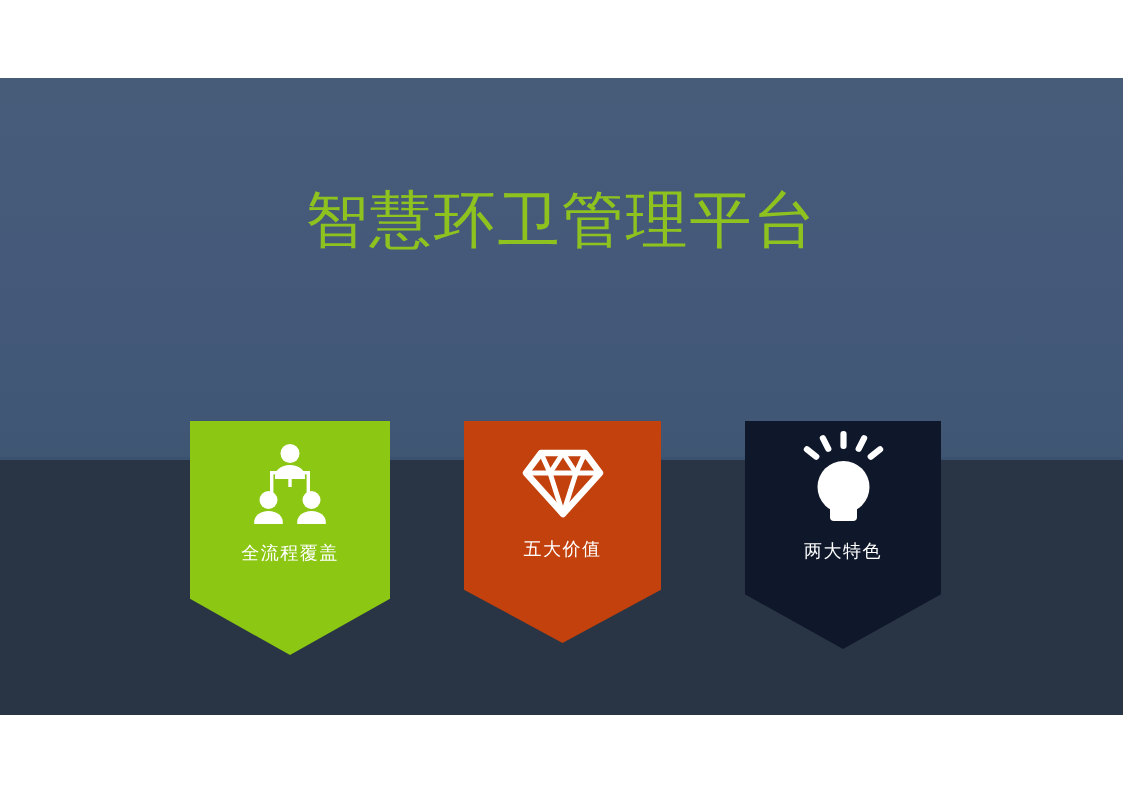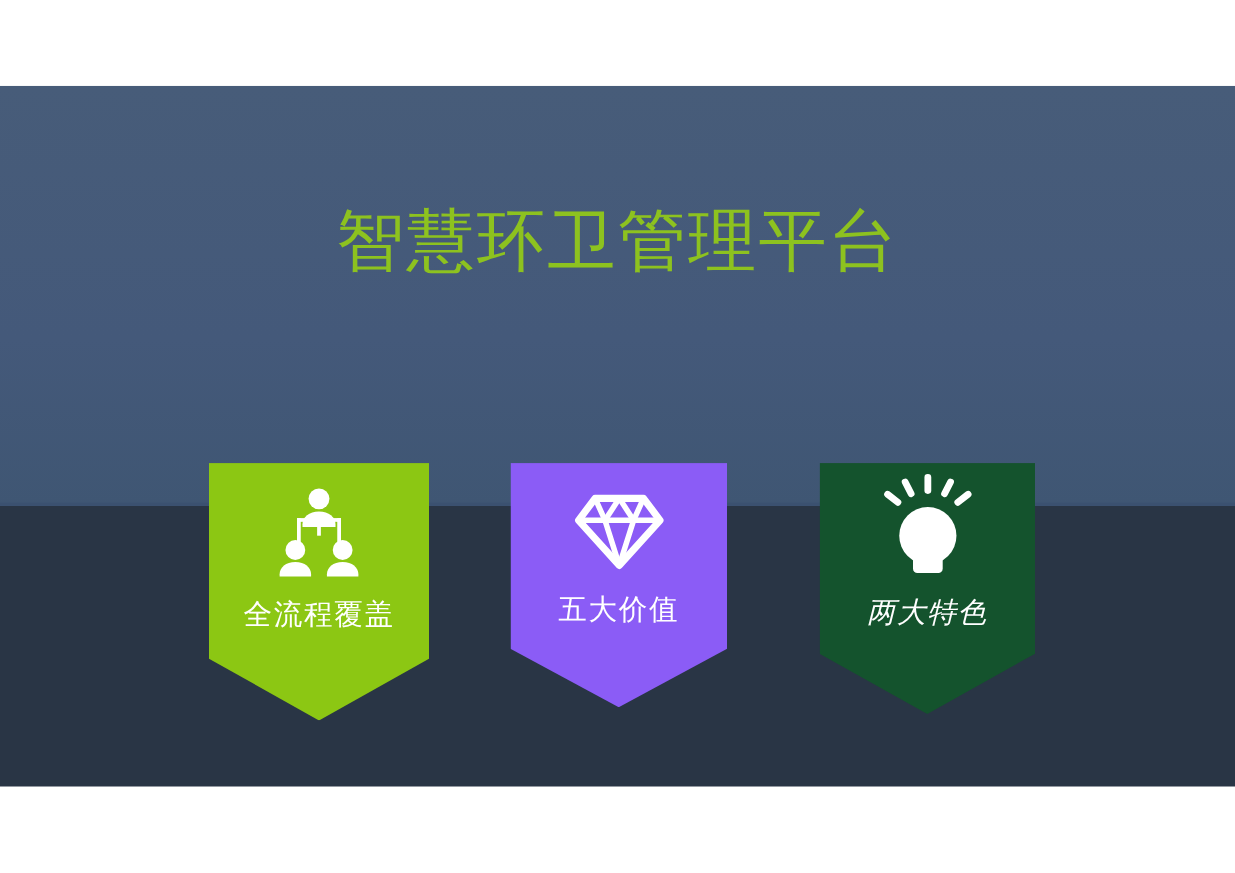--- a/index.html
+++ b/index.html
@@ -92,21 +92,21 @@
   .pennant.p2 .pennant-icon { top: 14px; height: 96px; }
   .pennant.p3 .pennant-icon { top: 6px; height: 104px; }
 
   .pennant-label {
     position: absolute;
     left: 0;
     top: 120px;
     width: 100%;
     text-align: center;
     color: #ffffff;
-    font-size: 26px;
+    font-size: 18px;
     letter-spacing: 1.5px;
     font-family: "Liberation Serif", "DejaVu Serif", serif;
     white-space: nowrap;
   }
   .pennant.p2 .pennant-label { top: 116px; }
   .pennant.p3 .pennant-label { top: 118px; }
 </style>
 </head>
 <body>
 
@@ -138,39 +138,39 @@
             <path d="M21.5 71c-8.6 0-14.3 5-14.3 11.1V84h28.6v-1.9C35.8 76 30.1 71 21.5 71z"></path>
 
             <circle cx="64.5" cy="60" r="9"></circle>
             <path d="M64.5 71c-8.6 0-14.3 5-14.3 11.1V84h28.6v-1.9C78.8 76 73.1 71 64.5 71z"></path>
           </g>
         </svg>
       </div>
       <div class="pennant-label">全流程覆盖</div>
     </div>
 
-    <div class="pennant p2" style="background:#8b5cf6;">
+    <div class="pennant p2" style="background:#c2410c;">
       <div class="pennant-icon">
         <svg width="84" height="78" viewBox="0 0 84 78" aria-hidden="true">
           <g fill="none" stroke="#ffffff" stroke-width="6.5" stroke-linejoin="round">
             <path d="M20 9 H64 L79 29 L42 70 L5 29 Z"></path>
           </g>
           <g fill="none" stroke="#ffffff" stroke-width="5" stroke-linejoin="round">
             <path d="M5 29 H79"></path>
             <path d="M20 9 L29 29 L42 70"></path>
             <path d="M64 9 L55 29 L42 70"></path>
             <path d="M42 9 L29 29"></path>
             <path d="M42 9 L55 29"></path>
           </g>
         </svg>
       </div>
       <div class="pennant-label">五大价值</div>
     </div>
 
-    <div class="pennant p3" style="background:#14532d;font-style:italic;">
+    <div class="pennant p3" style="background:#0f172a;">
       <div class="pennant-icon">
         <svg width="86" height="96" viewBox="0 0 86 96" aria-hidden="true">
           <g fill="#ffffff">
 
             <rect x="40.4" y="0" width="6.2" height="18" rx="3"></rect>
             <rect x="22.5" y="3.5" width="6.2" height="18" rx="3" transform="rotate(-27 25.6 12.5)"></rect>
             <rect x="58.3" y="3.5" width="6.2" height="18" rx="3" transform="rotate(27 61.4 12.5)"></rect>
             <rect x="8.5" y="13" width="6.2" height="18" rx="3" transform="rotate(-52 11.6 22)"></rect>
             <rect x="72.3" y="13" width="6.2" height="18" rx="3" transform="rotate(52 75.4 22)"></rect>
 

